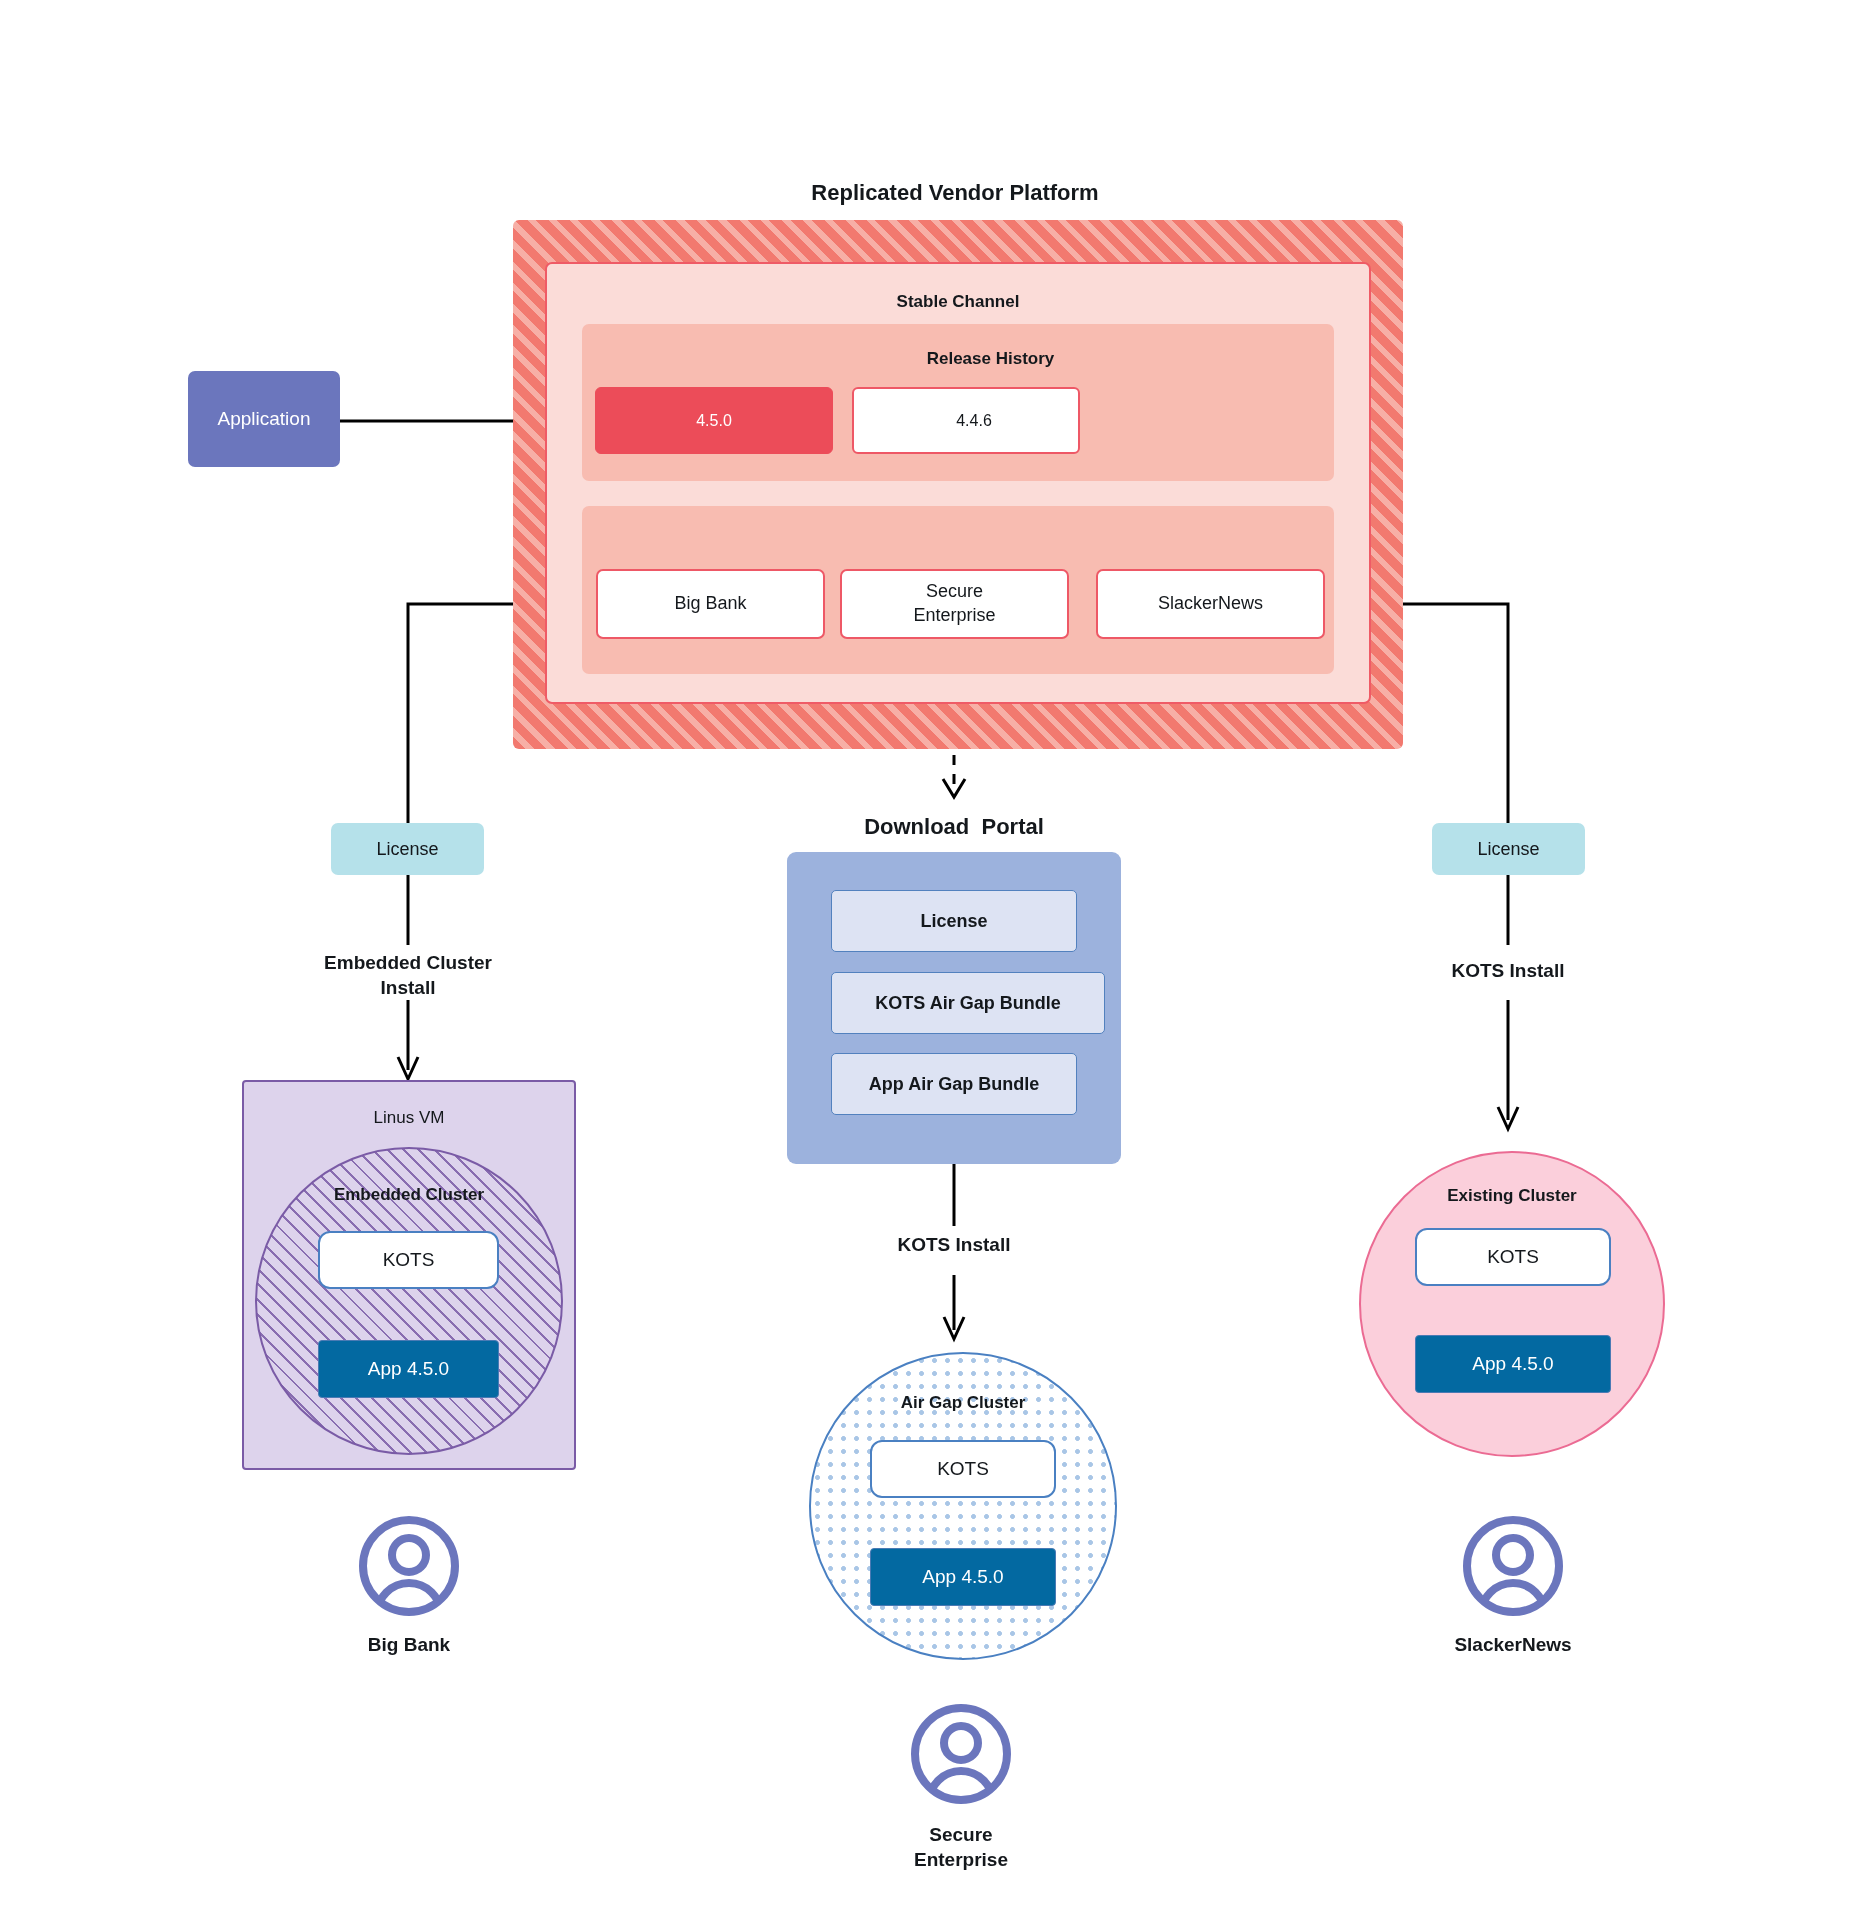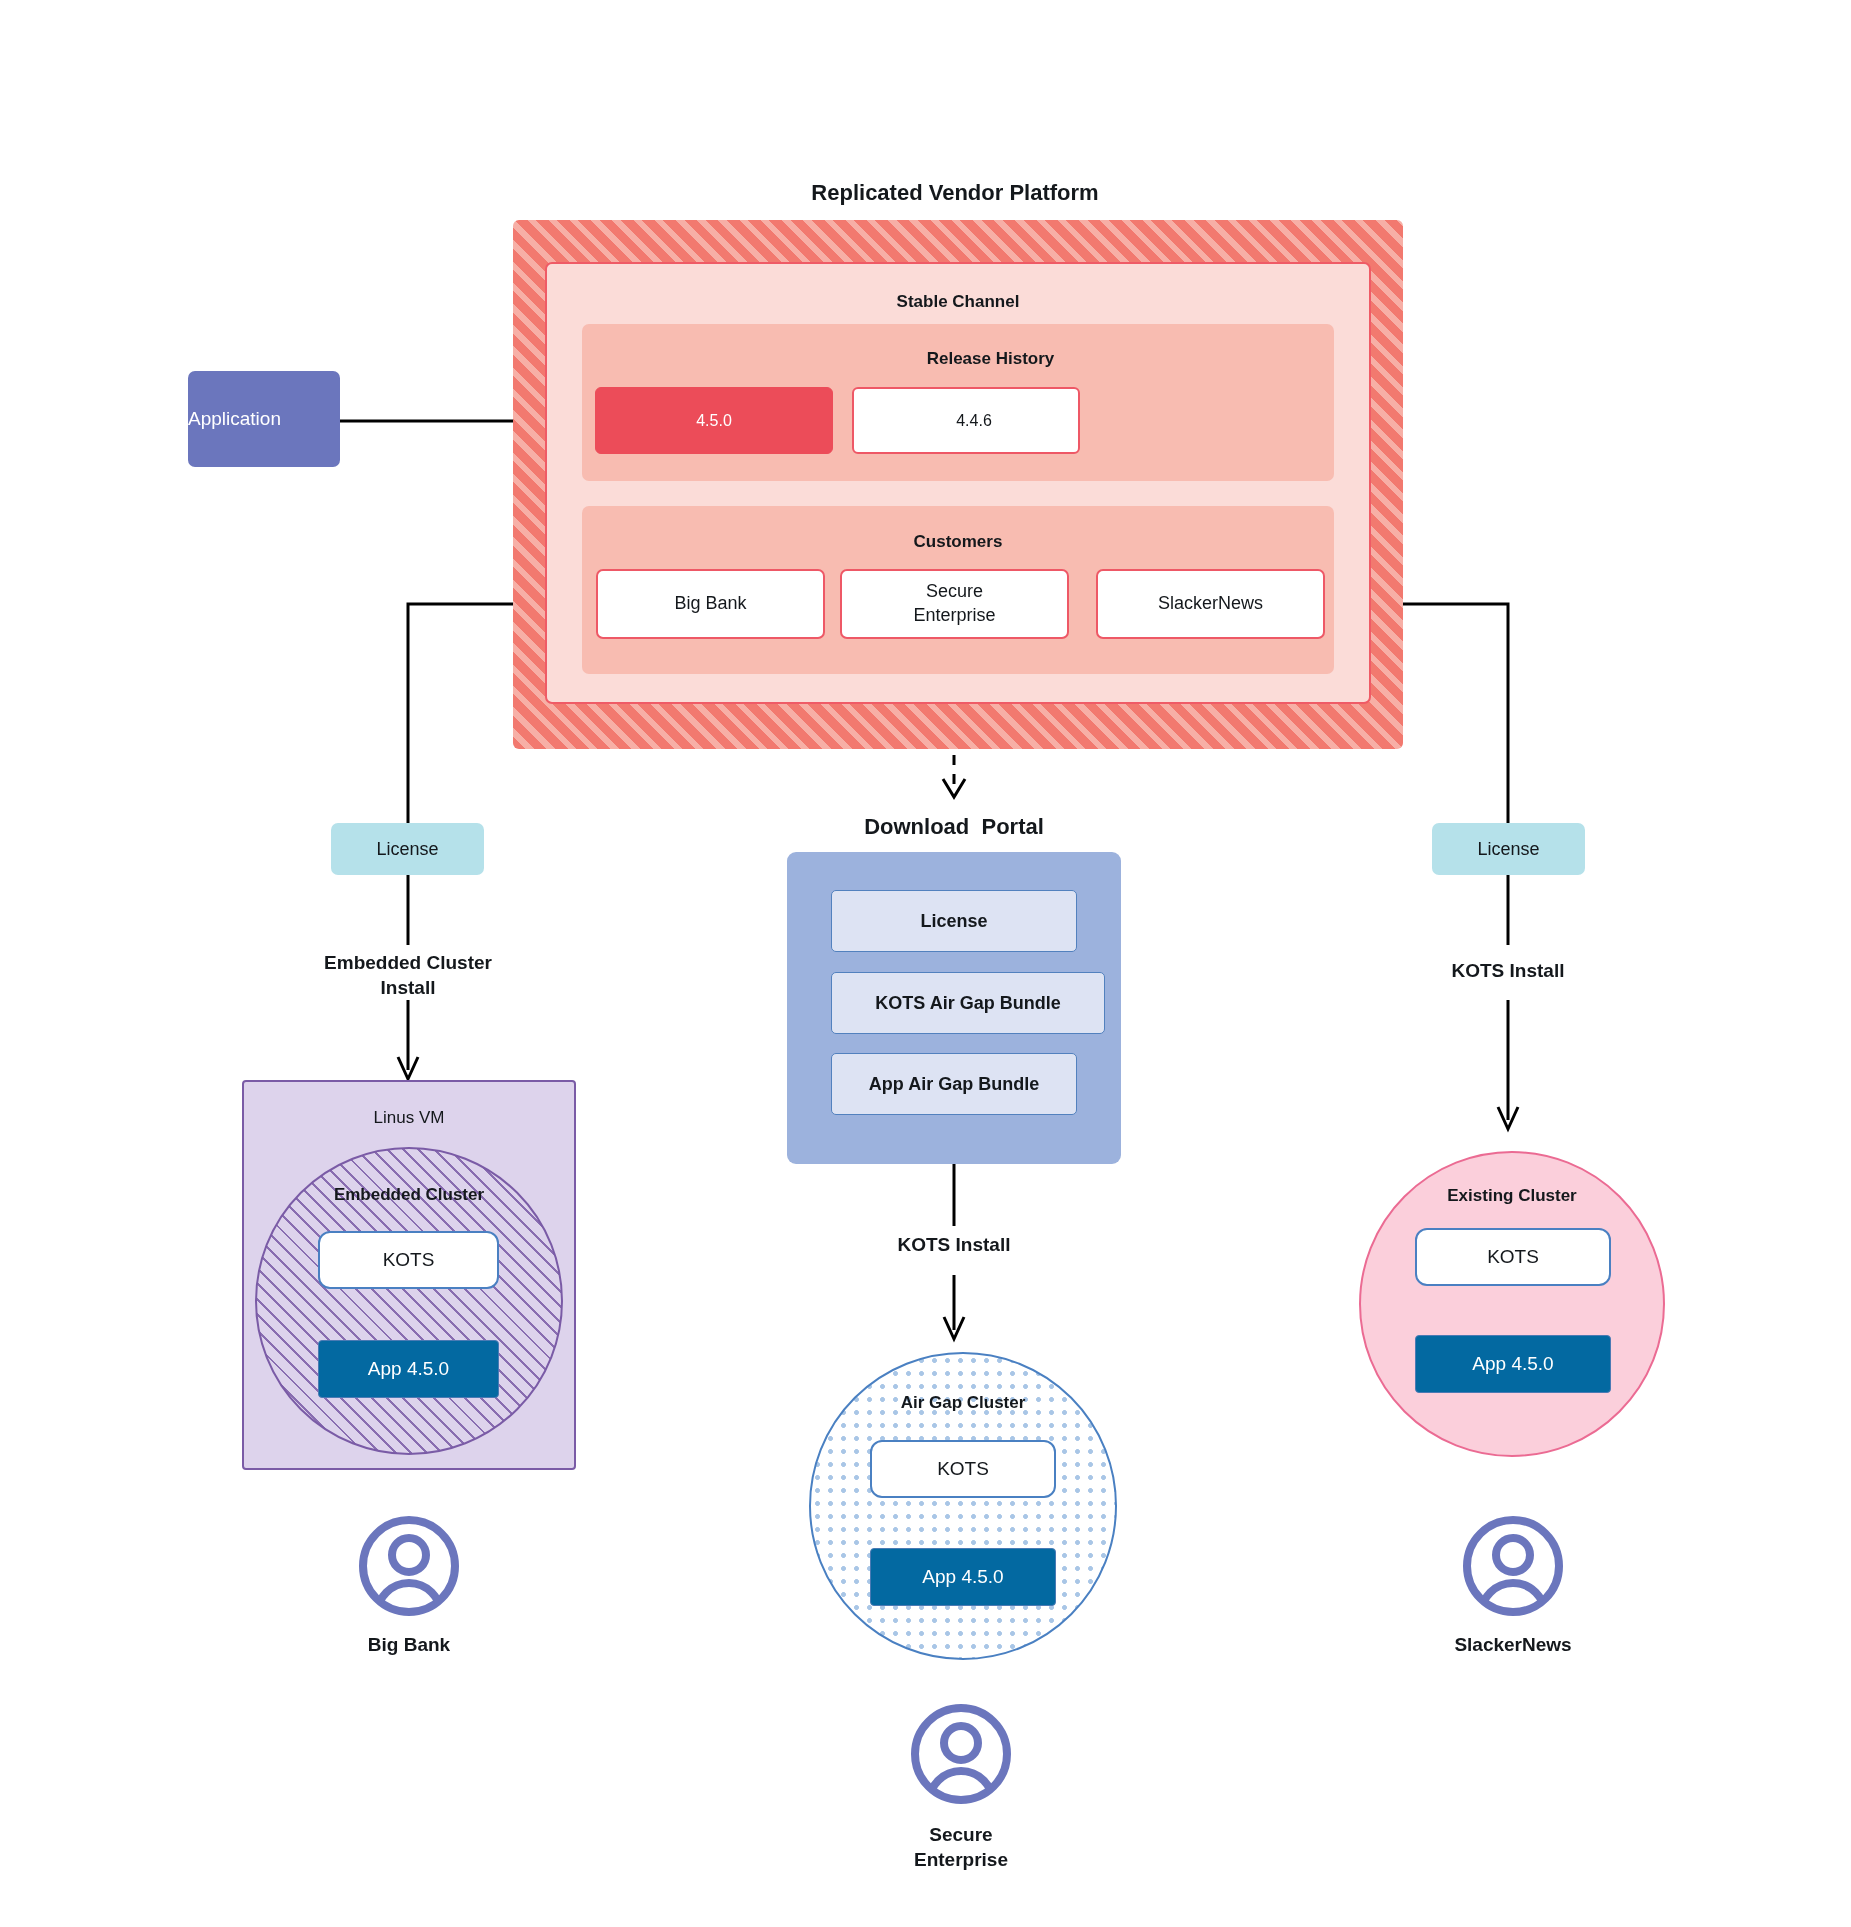--- a/index.html
+++ b/index.html
@@ -84,21 +84,21 @@
     white-space: pre-line;
   }
 
   
   .app-box {
     background: #6b76bd;
     border-radius: 7px;
     color: #ffffff;
     display: flex;
     align-items: center;
-    justify-content: flex-start;
+    justify-content: center;
     font-size: 19px;
   }
 
   
   .license-chip {
     background: #b5e1ea;
     border-radius: 7px;
     display: flex;
     align-items: center;
     justify-content: center;
@@ -259,21 +259,20 @@
   <div class="label title-sm" style="left:582px; top:348px; width:817px;">Release History</div>
 
   <div class="abs release-chip chip-current" style="left:595px; top:387px; width:238px; height:67px;">
     <span>4.5.0</span>
   </div>
   <div class="abs release-chip chip-old" style="left:852px; top:387px; width:228px; height:67px;">
     <span>4.4.6</span>
   </div>
 
   <div class="abs inner-band" style="left:582px; top:506px; width:752px; height:168px;"></div>
-  <div class="label title-sm" style="left:582px; top:531px; width:752px;">Customers</div>
 
   <div class="abs customer-chip" style="left:596px; top:569px; width:229px; height:70px;">
     <span>Big Bank</span>
   </div>
   <div class="abs customer-chip" style="left:840px; top:569px; width:229px; height:70px;">
     <span>Secure
 Enterprise</span>
   </div>
   <div class="abs customer-chip" style="left:1096px; top:569px; width:229px; height:70px;">
     <span>SlackerNews</span>

